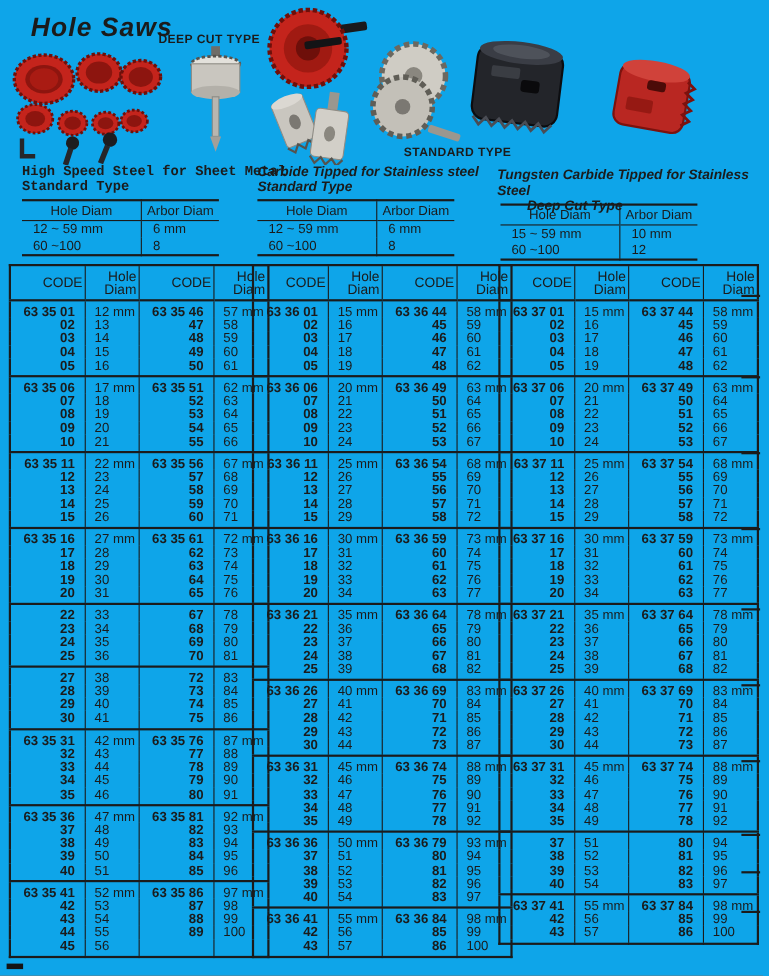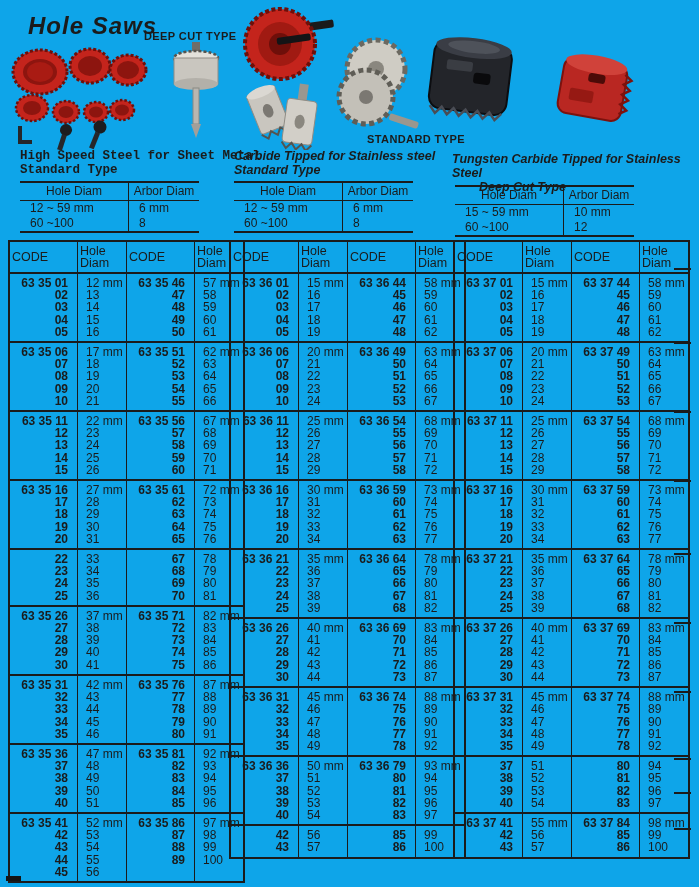--- a/index.html
+++ b/index.html
@@ -20,21 +20,21 @@
   table.spec{border-collapse:collapse;font-size:12px;line-height:13px;
              border-top:2px solid #1b1b1b;border-bottom:2px solid #1b1b1b;}
   table.spec th{font-weight:normal;border-bottom:1.5px solid #1b1b1b;padding:2px 4px;text-align:center;}
   table.spec td{padding:1px 4px 1px 10px;vertical-align:top;}
   table.spec .c2{border-left:1.5px solid #1b1b1b;}
   table.spec .w1{width:100px;} table.spec .w2{width:62px;}
   .spec1{left:20px;top:181px;} .spec2{left:234px;top:181px;} .spec3{left:455px;top:185px;}
 
   table.group-table{position:absolute;border-collapse:collapse;font-size:12px;line-height:12.2px;
                     border:2px solid #1b1b1b;}
-  table.group-table th{font-weight:normal;font-size:12.5px;height:30px;text-align:left;
+  table.group-table th{font-weight:normal;font-size:12.5px;height:30px;text-align:right;
                        vertical-align:middle;border-bottom:2px solid #1b1b1b;padding:0 2px;}
   table.group-table th.h-code{width:63px;}
   table.group-table th.h-diam{width:44px;}
   table.group-table th:nth-child(n+2), table.group-table td:nth-child(n+2){border-left:1.5px solid #1b1b1b;}
   table.group-table tbody{border-top:2px solid #1b1b1b;}
   table.group-table td{padding:0;height:12.2px;}
   table.group-table td.code{font-weight:bold;text-align:right;padding-right:9px;}
   table.group-table td.diam{text-align:left;padding-left:8px;}
   table.group-table tbody tr:first-child td{padding-top:3px;}
   table.group-table tbody tr:last-child td{padding-bottom:3px;}
@@ -390,26 +390,20 @@
         </tr>
         <tr>
           <td class="code">25</td>
           <td class="diam">36</td>
           <td class="code">70</td>
           <td class="diam">81</td>
         </tr>
       </tbody>
       <tbody>
         <tr>
-          <td class="code">63 35 26</td>
-          <td class="diam">37 mm</td>
-          <td class="code">63 35 71</td>
-          <td class="diam">82 mm</td>
-        </tr>
-        <tr>
           <td class="code">27</td>
           <td class="diam">38</td>
           <td class="code">72</td>
           <td class="diam">83</td>
         </tr>
         <tr>
           <td class="code">28</td>
           <td class="diam">39</td>
           <td class="code">73</td>
           <td class="diam">84</td>
@@ -783,20 +777,26 @@
           <td class="diam">96</td>
         </tr>
         <tr>
           <td class="code">40</td>
           <td class="diam">54</td>
           <td class="code">83</td>
           <td class="diam">97</td>
         </tr>
       </tbody>
       <tbody>
+        <tr>
+          <td class="code">63 36 41</td>
+          <td class="diam">55 mm</td>
+          <td class="code">63 36 84</td>
+          <td class="diam">98 mm</td>
+        </tr>
         <tr>
           <td class="code">42</td>
           <td class="diam">56</td>
           <td class="code">85</td>
           <td class="diam">99</td>
         </tr>
         <tr>
           <td class="code">43</td>
           <td class="diam">57</td>
           <td class="code">86</td>

